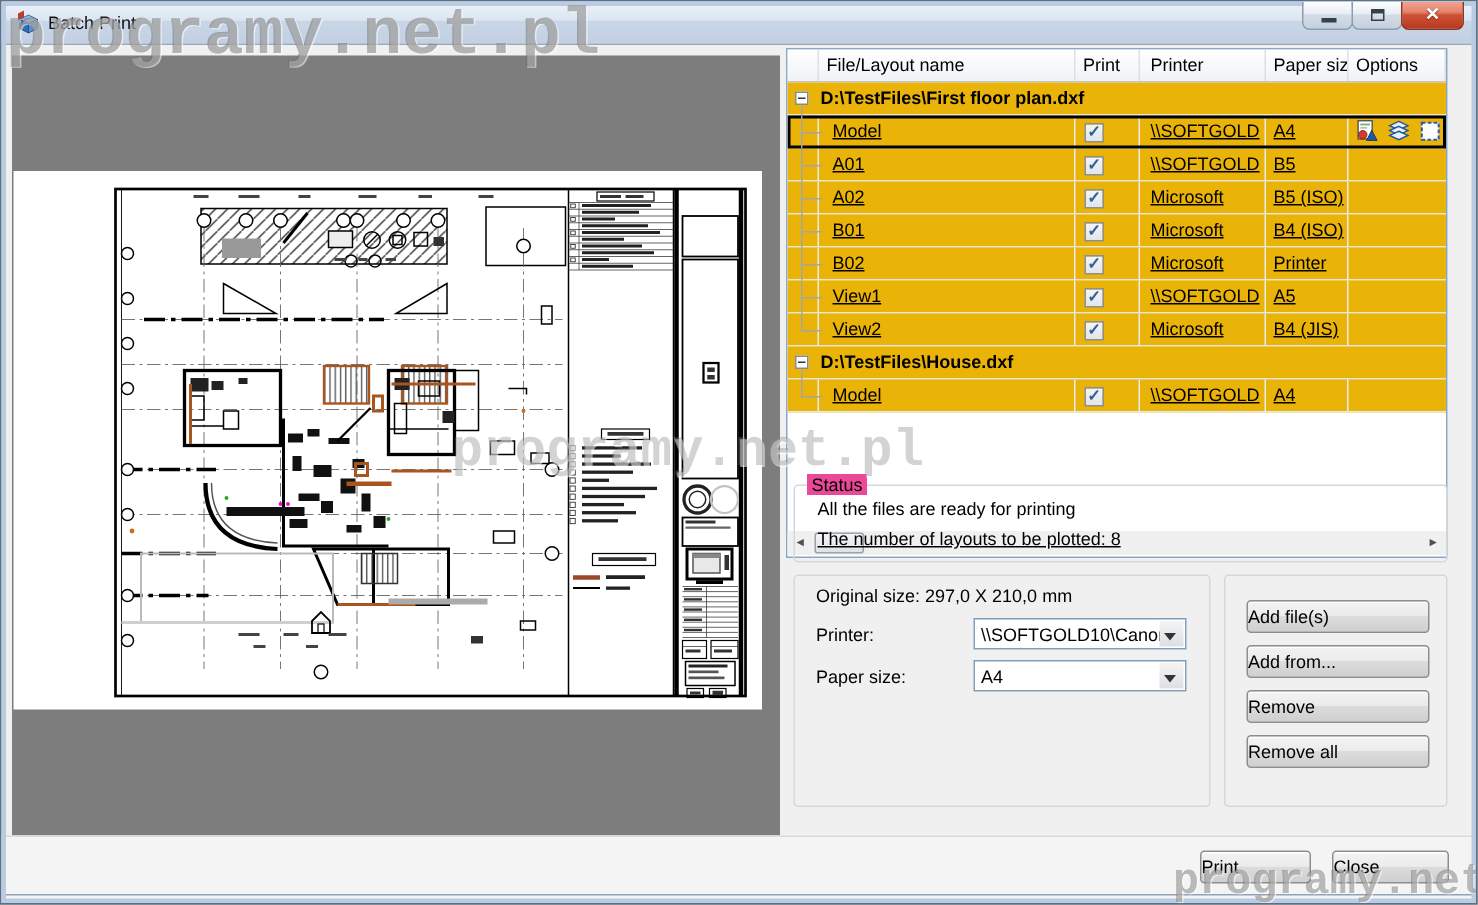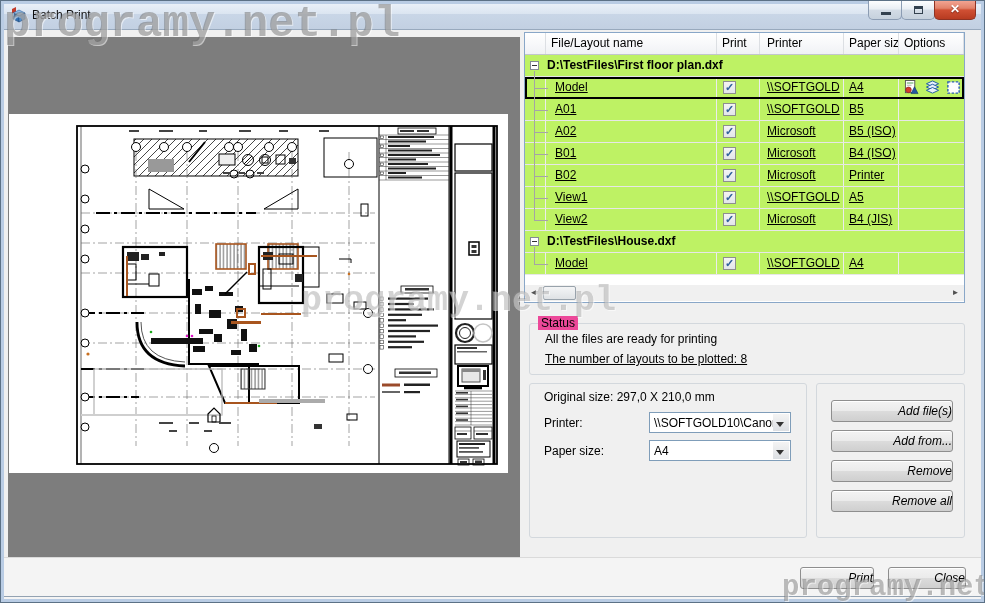--- a/index.html
+++ b/index.html
@@ -25,28 +25,28 @@
   
   .wm{position:absolute;font-family:Liberation Mono, monospace;font-weight:bold;
       pointer-events:none;z-index:50;white-space:nowrap;text-shadow:1px 1px 0 rgba(255,255,255,.55);}
   .wm.top{left:3px;top:-2px;font-size:44px;color:rgba(110,110,110,.5);}
   .wm.mid{left:300px;top:280px;font-size:35px;color:rgba(140,140,140,.38);}
   .wm.bot{left:781px;top:570px;font-size:29px;color:rgba(120,120,120,.5);}
   
   .preview{position:absolute;left:7px;top:36px;width:512px;height:520px;background:#7d7d7d;}
   .sheet{position:absolute;left:1px;top:77px;width:499px;height:359px;background:#fff;}
   
-  .tablebox{position:absolute;left:523px;top:31px;width:441px;height:271px;background:#fff;
+  .tablebox{position:absolute;left:523px;top:31px;width:441px;height:340px;background:#fff;
             border:1px solid #89a7c8;box-sizing:border-box;overflow:hidden;}
   .thead{display:grid;grid-template-columns:21px 171px 43px 84px 55px 65px;height:21px;
          background:linear-gradient(180deg,#ffffff 0%,#f7f8fa 55%,#f0f2f5 100%);
          border-bottom:1px solid #c2c6cc;}
   .th{border-right:1px solid #dcdfe3;box-sizing:border-box;padding:3px 0 0 5px;color:#000;overflow:hidden;white-space:nowrap;}
   .th.c3{padding-left:7px;}
-  .row{position:relative;height:22px;box-sizing:border-box;border-bottom:1px solid #e7e7e7;background:#bef264;}
+  .row{position:relative;height:22px;box-sizing:border-box;border-bottom:1px solid #e7e7e7;background:#eab308;}
   .row.group{font-weight:bold;line-height:21px;padding-left:22px;white-space:nowrap;}
   .exp{position:absolute;left:5px;top:6px;width:9px;height:9px;border:1px solid #848b94;background:#fff;box-sizing:border-box;}
   .exp i{position:absolute;left:1px;top:3px;width:5px;height:1px;background:#333;}
   .gline{position:absolute;left:9px;top:16px;width:1px;height:6px;background:#a5a5a5;}
   .row.item{display:grid;grid-template-columns:21px 171px 43px 84px 55px 65px;line-height:21px;}
   .cell{border-right:1px solid #ececec;box-sizing:border-box;overflow:hidden;white-space:nowrap;text-decoration:underline;}
   .cell.name{padding-left:9px;}
   .cell.printer{padding-left:7px;}
   .cell.paper{padding-left:5px;}
   .cell.opts{display:flex;align-items:center;gap:6px;padding-left:5px;border-right:none;}
@@ -72,21 +72,21 @@
   .sline{position:absolute;left:15px;white-space:nowrap;}
   
   .flabel{position:absolute;white-space:nowrap;}
   .combo{position:absolute;left:648px;width:142px;height:21px;border:1px solid #7f9db9;background:#fff;box-sizing:border-box;}
   .combo .cval{position:absolute;left:4px;top:3px;white-space:nowrap;}
   .combo .carea{position:absolute;right:1px;top:1px;width:16px;height:17px;
                 background:linear-gradient(180deg,#f4f4f4,#dcdfe3);}
   .combo .arrow{position:absolute;right:5px;top:8px;width:0;height:0;border:4px solid transparent;border-top:5px solid #333;}
   .btn{position:absolute;height:22px;border:1px solid #8e8e8e;border-radius:3px;box-sizing:border-box;
        background:linear-gradient(180deg,#f3f3f3 0%,#ebebeb 48%,#dcdcdc 50%,#cfcfcf 100%);
-       text-align:right;line-height:20px;cursor:default;box-shadow:inset 0 1px 0 #fff;font-style:italic;}
+       text-align:left;line-height:20px;cursor:default;box-shadow:inset 0 1px 0 #fff;}
   .sidebtn{left:830px;width:122px;}
   
   .footer{position:absolute;left:0;top:556px;width:985px;height:44px;background:#f4f4f4;
           border-top:1px solid #dadada;}
   .footline{position:absolute;left:3px;right:3px;top:38px;height:1px;background:#93a2b2;}
   .btn.print{left:799px;top:9px;width:74px;}
   .btn.closeb{left:887px;top:9px;width:78px;}
 </style>
 </head>
 <body>

